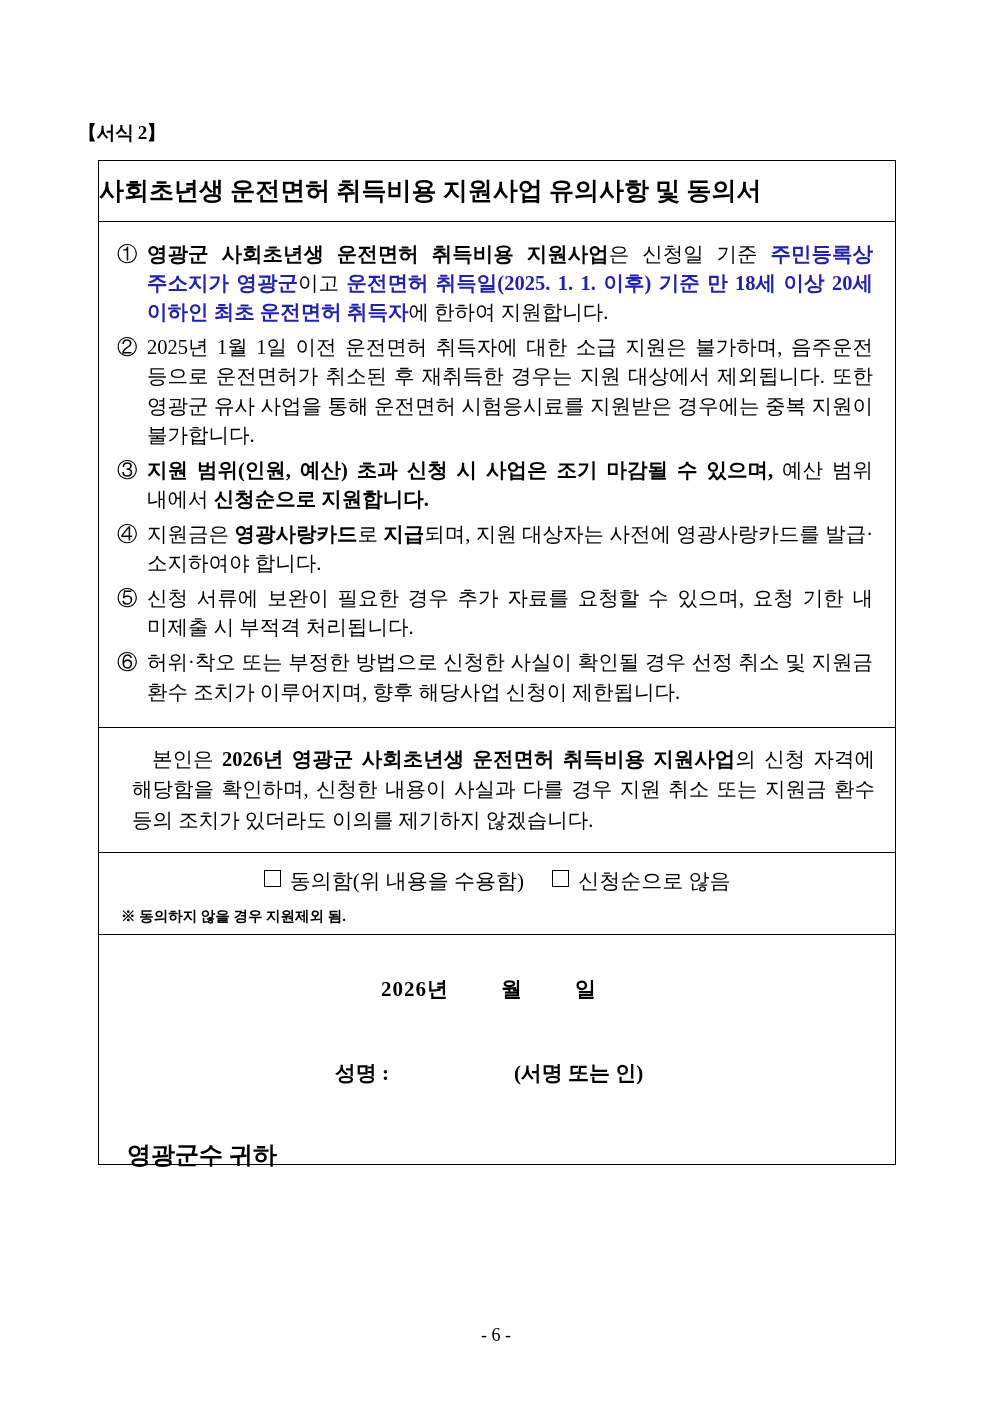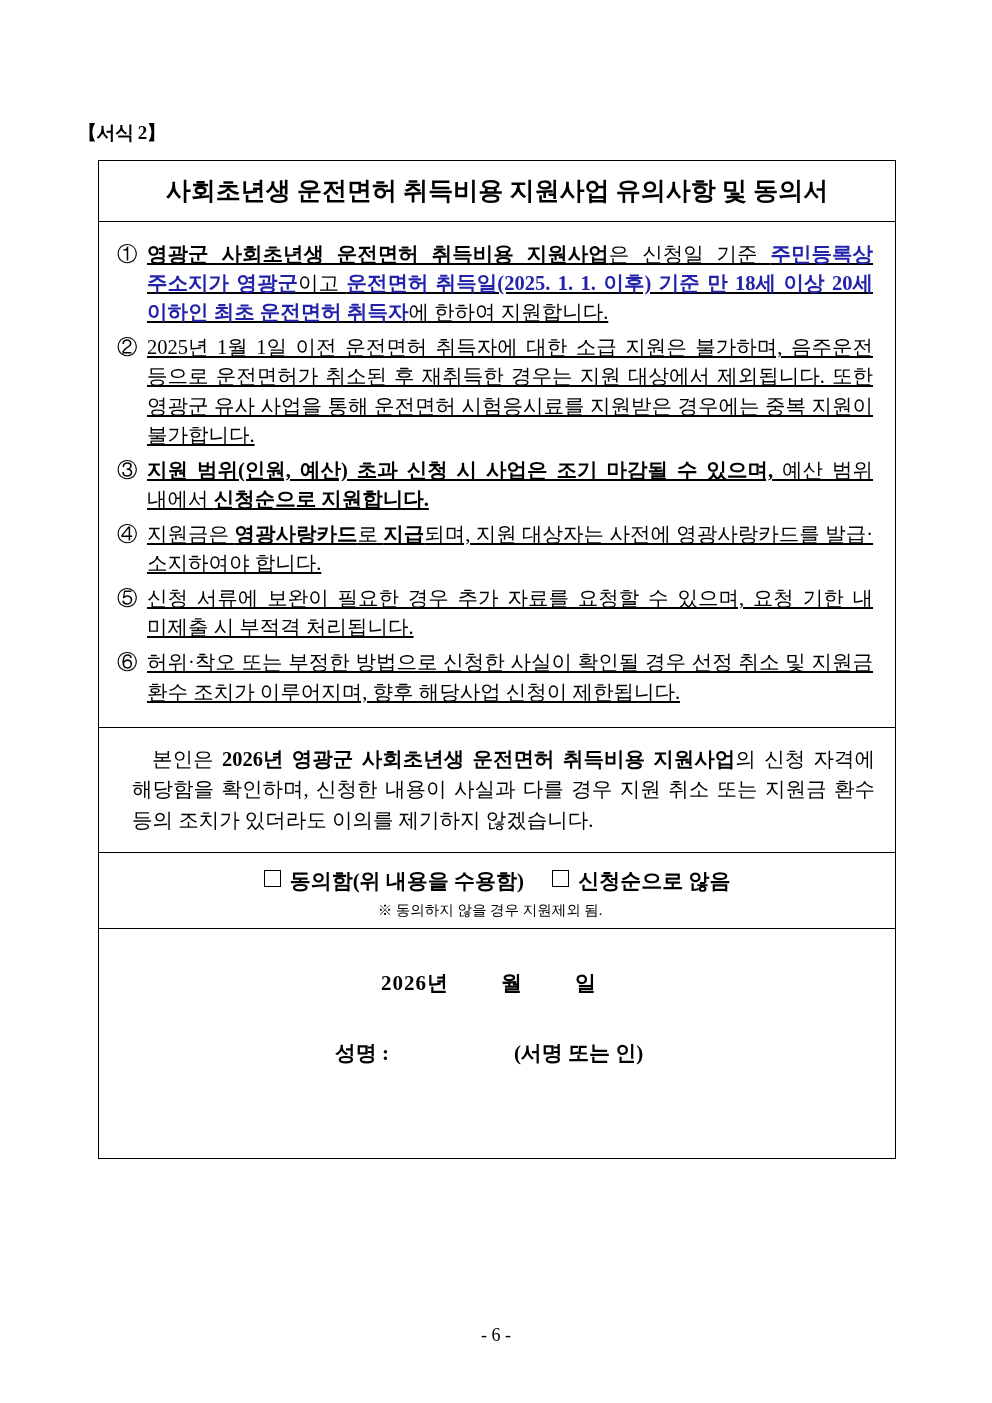--- a/index.html
+++ b/index.html
@@ -31,21 +31,21 @@
   }
   .doc {
     position: absolute;
     left: 98px;
     top: 160px;
     width: 798px;
   }
   .title-box {
     border: 1.5px solid #000;
     padding: 13px 0 14px 0;
-    text-align: center;
+    text-align: left;
   }
   .title-text {
     font-size: 25px;
     font-weight: bold;
     letter-spacing: 0px;
   }
   .section {
     border: 1.5px solid #000;
     border-top: none;
   }
@@ -63,21 +63,20 @@
   .notice-num {
     flex: 0 0 30px;
     font-size: 20.5px;
     line-height: 1.42;
   }
   .notice-body {
     flex: 1 1 auto;
     text-align: justify;
     text-justify: inter-character;
     word-break: keep-all;
-    text-decoration: underline;
   }
   .b { font-weight: bold; }
   .blue { color: #2222aa; font-weight: bold; }
 
   .consent-box {
     padding: 16px 20px 16px 20px;
     font-size: 20.5px;
     line-height: 1.5;
     text-align: justify;
     text-justify: inter-character;
@@ -86,55 +85,56 @@
   .consent-box .indent { text-indent: 20px; display: block; margin-left: 13px; }
 
   .agree-box {
     padding: 14px 22px 8px 22px;
   }
   .agree-row {
     display: flex;
     justify-content: center;
     gap: 28px;
     font-size: 21px;
-    font-weight: bold;
+    font-weight: normal;
   }
   .chk {
     display: inline-block;
     width: 15px;
     height: 15px;
     border: 1.8px solid #000;
     margin-right: 9px;
     vertical-align: 1px;
   }
   .agree-note {
-    text-align: center;
+    text-align: left;
     font-size: 14.5px;
-    margin-top: 6px;
+    margin-top: 12px;
     padding-right: 14px;
+    font-weight: bold;
   }
 
   .sign-box {
     padding: 40px 22px 30px 6px;
     height: 230px;
     box-sizing: border-box;
     position: relative;
   }
   .date-line {
     text-align: center;
     font-size: 21px;
     font-weight: bold;
     letter-spacing: 1px;
   }
   .date-line .sp { display: inline-block; width: 52px; }
   .name-line {
     text-align: center;
     font-size: 21px;
     font-weight: bold;
-    margin-top: 42px;
+    margin-top: 56px;
   }
   .name-line .gap { display: inline-block; width: 125px; }
   .recipient {
     font-size: 24px;
     font-weight: bold;
     margin-top: 52px;
     padding-left: 22px;
   }
   .page-number {
     position: absolute;
@@ -197,18 +197,19 @@
       <div class="agree-note">※ 동의하지 않을 경우 지원제외 됨.</div>
     </div>
 
     <div class="section sign-box">
       <div class="date-line">
         <span>2026년</span><span class="sp"></span><span>월</span><span class="sp"></span><span>일</span>
       </div>
       <div class="name-line">
         <span>성명 :</span><span class="gap"></span><span>(서명 또는 인)</span>
       </div>
+      <div class="recipient">영광군수 귀하</div>
     </div>
 
   </div>
 
   <div class="page-number">- 6 -</div>
 </div>
 
 </body></html>

